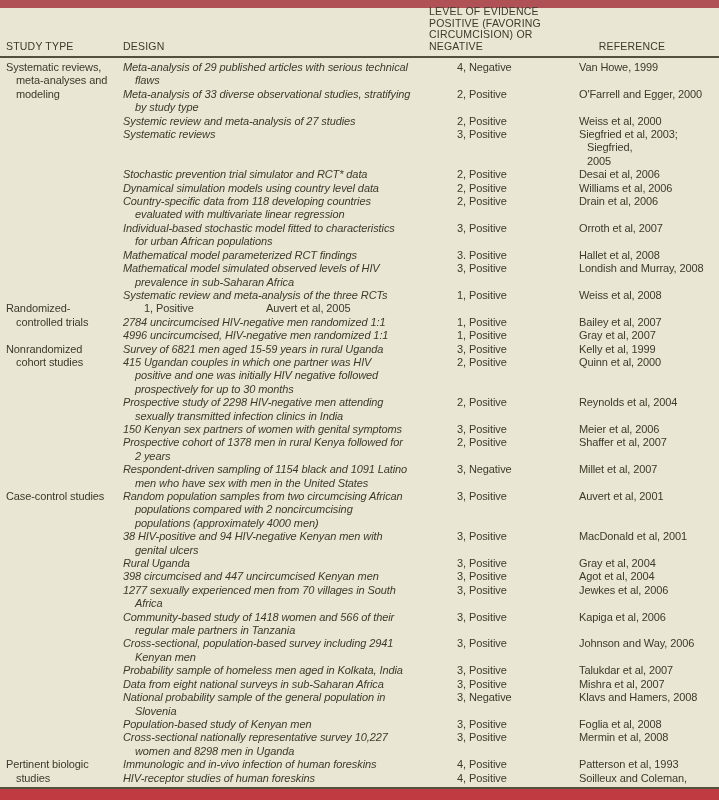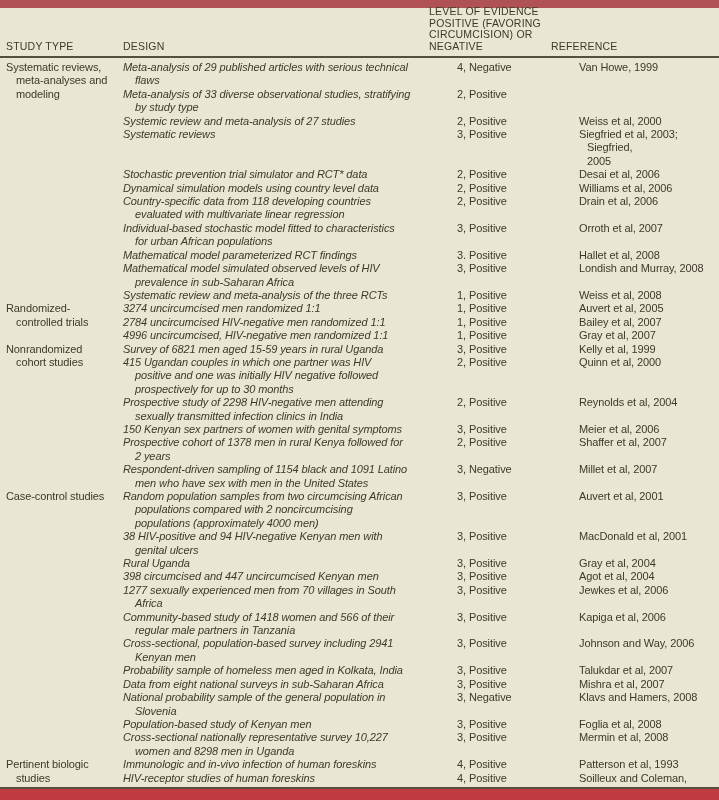--- a/index.html
+++ b/index.html
@@ -26,21 +26,21 @@
     border-bottom: 2px solid #55503e;
     font-size: 10.5px;
     line-height: 11.5px;
     letter-spacing: 0.2px;
     white-space: pre-line;
   }
   .hcell { font-weight: normal; }
   .c1 { width: 117px; flex: 0 0 auto; }
   .c2 { width: 306px; flex: 0 0 auto; }
   .c3 { width: 122px; flex: 0 0 auto; }
-  .c4 { flex: 1 1 auto; }
+  .c4 { flex: 1 1 auto; text-align: center; }
   .tbody {
     flex: 1 1 auto;
     overflow: hidden;
     padding: 3px 6px 10px 6px;
     font-size: 11px;
     line-height: 13.4px;
     letter-spacing: -0.1px;
   }
   .group { display: flex; }
   .gtype {
@@ -87,20 +87,21 @@
           <div class="row">
             <div class="cell design">Meta-analysis of 29 published articles with serious technical
 flaws</div>
             <div class="cell level">4, Negative</div>
             <div class="cell reference">Van Howe, 1999</div>
           </div>
           <div class="row">
             <div class="cell design">Meta-analysis of 33 diverse observational studies, stratifying
 by study type</div>
             <div class="cell level">2, Positive</div>
+            <div class="cell reference">O'Farrell and Egger, 2000</div>
           </div>
           <div class="row">
             <div class="cell design">Systemic review and meta-analysis of 27 studies</div>
             <div class="cell level">2, Positive</div>
             <div class="cell reference">Weiss et al, 2000</div>
           </div>
           <div class="row">
             <div class="cell design">Systematic reviews</div>
             <div class="cell level">3, Positive</div>
             <div class="cell reference">Siegfried et al, 2003; Siegfried,
@@ -144,21 +145,20 @@
             <div class="cell level">1, Positive</div>
             <div class="cell reference">Weiss et al, 2008</div>
           </div>
         </div>
       </div>
       <div class="group">
         <div class="gtype">Randomized-
 controlled trials</div>
         <div class="grows">
           <div class="row">
-            <div class="cell design">3274 uncircumcised men randomized 1:1</div>
             <div class="cell level">1, Positive</div>
             <div class="cell reference">Auvert et al, 2005</div>
           </div>
           <div class="row">
             <div class="cell design">2784 uncircumcised HIV-negative men randomized 1:1</div>
             <div class="cell level">1, Positive</div>
             <div class="cell reference">Bailey et al, 2007</div>
           </div>
           <div class="row">
             <div class="cell design">4996 uncircumcised, HIV-negative men randomized 1:1</div>

